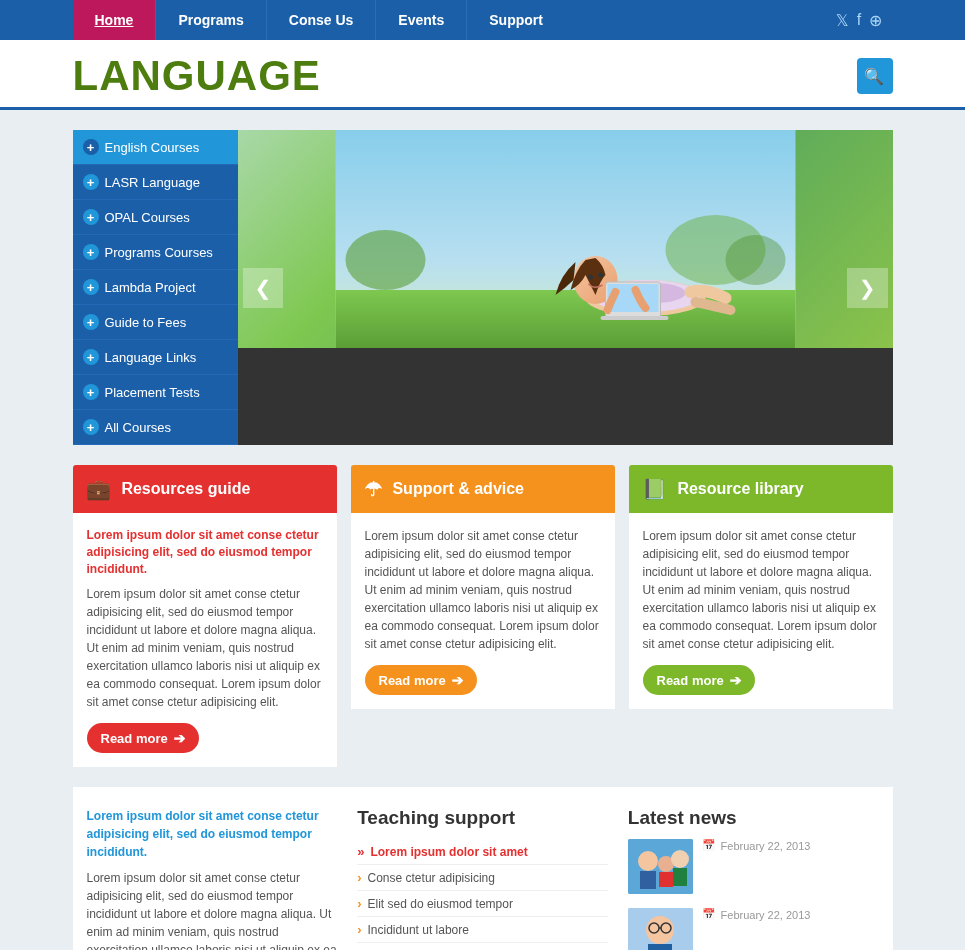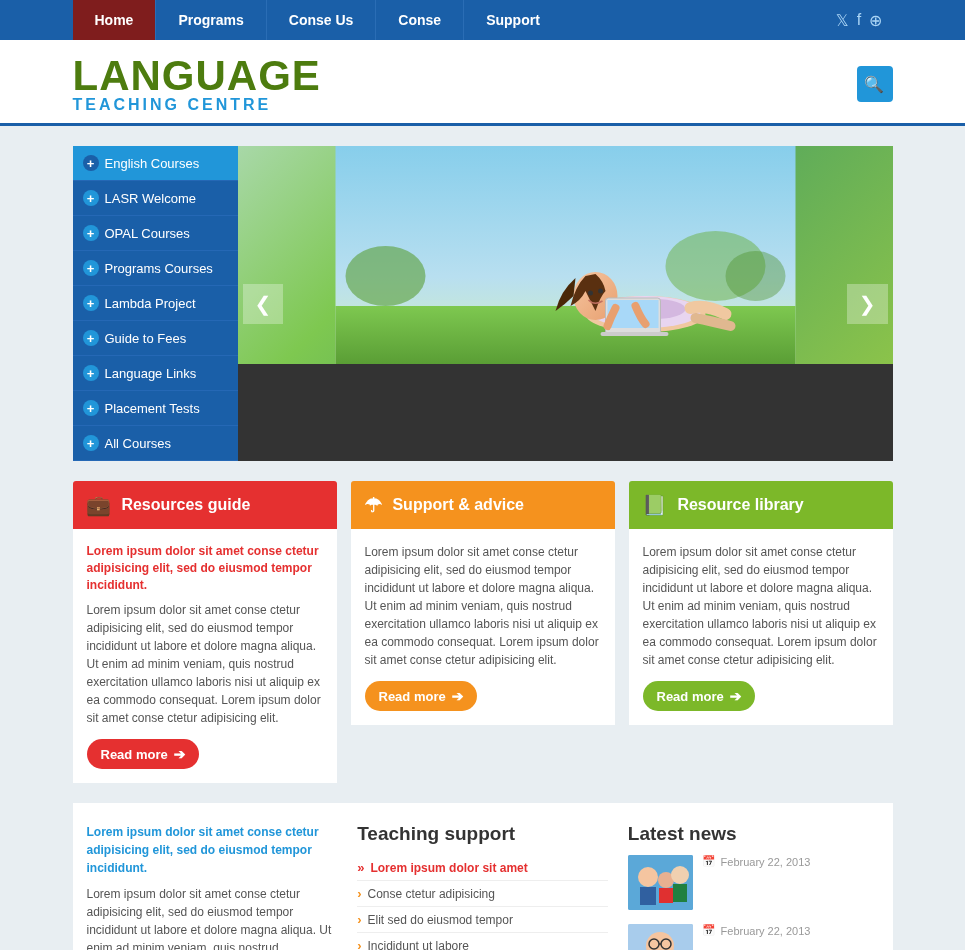--- a/index.html
+++ b/index.html
@@ -3,21 +3,21 @@
   <meta charset="utf-8">
   <style>
     * { margin: 0; padding: 0; box-sizing: border-box; }
     body { font-family: Arial, sans-serif; font-size: 13px; background: #e8eef2; color: #444; }
 
     
     .top-header { background: #1a5fa8; padding: 0; }
     .header-inner { max-width: 820px; margin: 0 auto; display: flex; align-items: center; justify-content: space-between; }
     .nav-menu { display: flex; }
     .nav-item { color: #fff; padding: 12px 22px; text-decoration: none; font-size: 14px; font-weight: bold; display: block; cursor: pointer; }
-    .nav-item.active { background: #7f1d1d; }
+    .nav-item.active { background: #be185d; text-decoration: underline; }
     .nav-divider { width: 1px; background: #2a6db5; }
     .social-icons { display: flex; gap: 8px; padding-right: 10px; }
     .social-icon { color: #aad4f5; font-size: 16px; cursor: pointer; text-decoration: none; }
 
     
     .logo-bar { background: #fff; padding: 15px 0 10px; border-bottom: 3px solid #1a5fa8; }
     .logo-inner { max-width: 820px; margin: 0 auto; display: flex; align-items: center; justify-content: space-between; }
     .logo-text { line-height: 1; }
     .logo-main { font-size: 42px; font-weight: 900; color: #4d7c0f; letter-spacing: 1px; }
     .logo-sub { font-size: 16px; color: #2196d9; font-weight: bold; letter-spacing: 3px; }
@@ -96,55 +96,54 @@
 
     <div class="top-header">
       <div class="header-inner">
         <nav class="nav-menu">
           <a class="nav-item active">Home</a>
           <div class="nav-divider"></div>
           <a class="nav-item">Programs</a>
           <div class="nav-divider"></div>
           <a class="nav-item">Conse Us</a>
           <div class="nav-divider"></div>
-          <a class="nav-item">Conse</a>
+          <a class="nav-item">Events</a>
           <div class="nav-divider"></div>
           <a class="nav-item">Support</a>
         </nav>
         <div class="social-icons">
           <span class="social-icon">𝕏</span>
           <span class="social-icon">f</span>
           <span class="social-icon">⊕</span>
         </div>
       </div>
     </div>
 
     <div class="logo-bar">
       <div class="logo-inner">
         <div class="logo-text">
           <div class="logo-main">LANGUAGE</div>
-          <div class="logo-sub">TEACHING CENTRE</div>
         </div>
         <button class="search-btn">
           <span>🔍</span>
         </button>
       </div>
     </div>
 
     <div class="content-wrap">
 
       <div class="top-section">
         <div class="sidebar">
           <div class="sidebar-item">
             <span class="sidebar-plus">+</span>
             <span>English Courses</span>
           </div>
           <div class="sidebar-item">
             <span class="sidebar-plus">+</span>
-            <span>LASR Welcome</span>
+            <span>LASR Language</span>
           </div>
           <div class="sidebar-item">
             <span class="sidebar-plus">+</span>
             <span>OPAL Courses</span>
           </div>
           <div class="sidebar-item">
             <span class="sidebar-plus">+</span>
             <span>Programs Courses</span>
           </div>
           <div class="sidebar-item">

